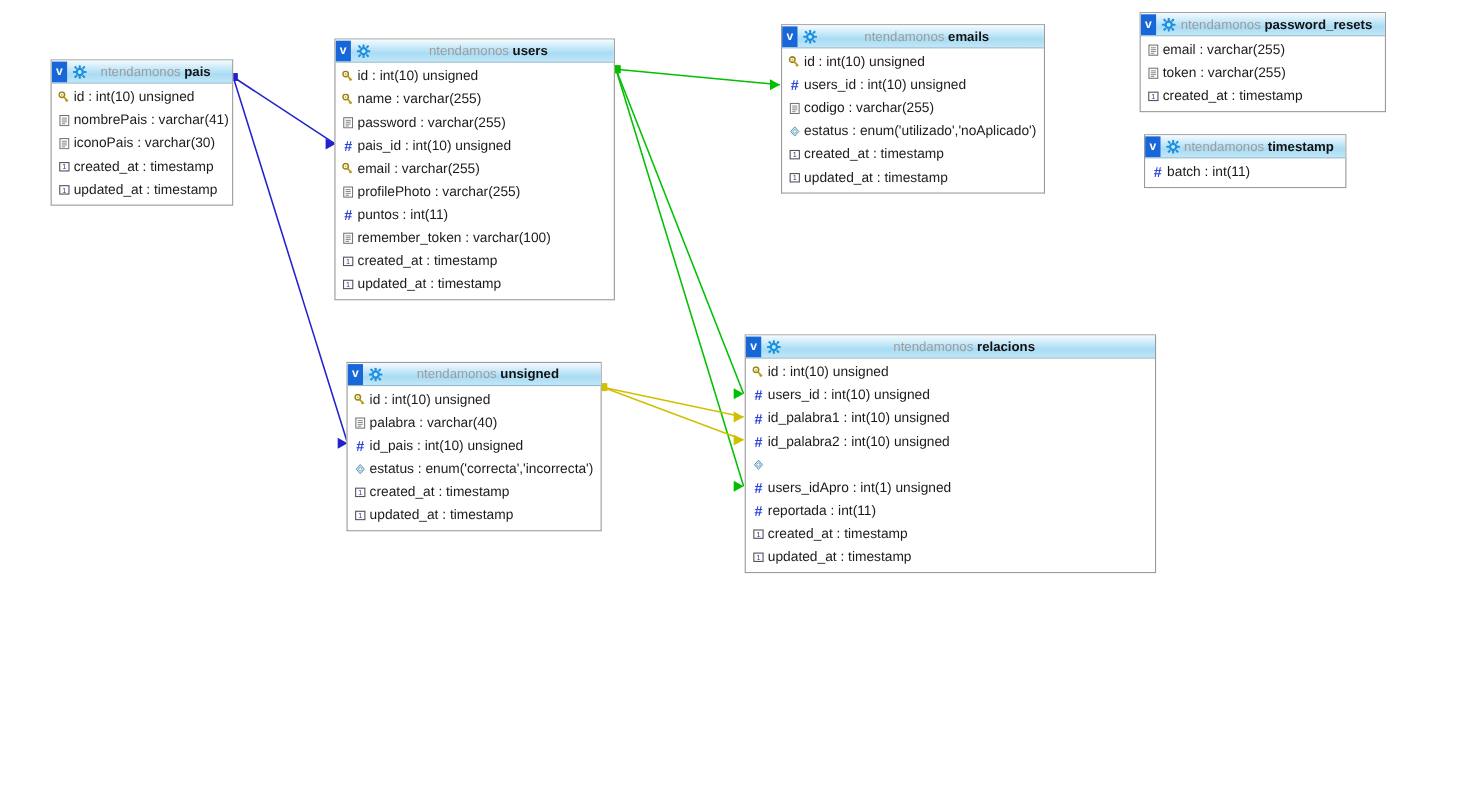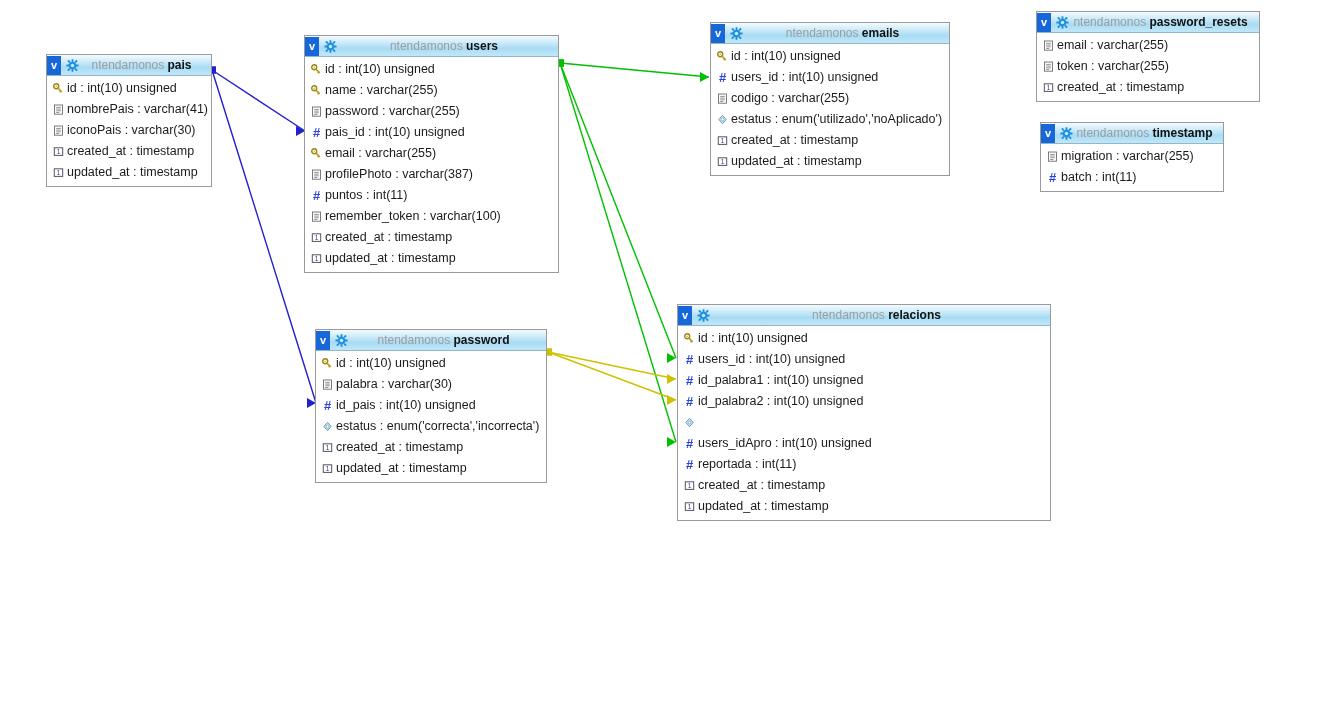--- a/index.html
+++ b/index.html
@@ -345,21 +345,21 @@
             </span>
             <span class="field-text">email : varchar(255)</span>
           </div>
           <div class="field-row">
             <span class="field-icon">
               <svg width="11" height="11" viewBox="0 0 11 11">
                 <rect x="1.5" y="1" width="8" height="9.2" fill="#fdfdfd" stroke="#6d6d6d" stroke-width="0.9"></rect>
                 <path d="M3.2 3.4 H7.8 M3.2 5.1 H7.8 M3.2 6.8 H7.8 M3.2 8.5 H6.3" stroke="#7a7a7a" stroke-width="0.8"></path>
               </svg>
             </span>
-            <span class="field-text">profilePhoto : varchar(387)</span>
+            <span class="field-text">profilePhoto : varchar(255)</span>
           </div>
           <div class="field-row">
             <span class="field-icon">
               <span class="ic-hash">#</span>
             </span>
             <span class="field-text">puntos : int(11)</span>
           </div>
           <div class="field-row">
             <span class="field-icon">
               <svg width="11" height="11" viewBox="0 0 11 11">
@@ -534,29 +534,20 @@
                 <circle cx="7" cy="7" r="4.1"></circle>
               </g>
               <circle cx="7" cy="7" r="1.9" fill="#cbe9fb"></circle>
             </svg>
           </span>
           <div class="hdr-title"><span class="hdr-schema">ntendamonos</span> <span class="hdr-name">timestamp</span></div>
         </div>
         <div class="tbl-fields">
           <div class="field-row">
             <span class="field-icon">
-              <svg width="11" height="11" viewBox="0 0 11 11">
-                <rect x="1.5" y="1" width="8" height="9.2" fill="#fdfdfd" stroke="#6d6d6d" stroke-width="0.9"></rect>
-                <path d="M3.2 3.4 H7.8 M3.2 5.1 H7.8 M3.2 6.8 H7.8 M3.2 8.5 H6.3" stroke="#7a7a7a" stroke-width="0.8"></path>
-              </svg>
-            </span>
-            <span class="field-text">migration : varchar(255)</span>
-          </div>
-          <div class="field-row">
-            <span class="field-icon">
               <span class="ic-hash">#</span>
             </span>
             <span class="field-text">batch : int(11)</span>
           </div>
         </div>
       </div>
       <div class="table-box" style="left: 315px; top: 329px; width: 232px;">
         <div class="tbl-header">
           <div class="hdr-vbox">v</div>
           <span class="hdr-gear">
@@ -568,42 +559,42 @@
                 <rect x="10.4" y="6" width="3.2" height="2" rx="0.4"></rect>
                 <rect x="1.6" y="1.6" width="3" height="2" rx="0.4" transform="rotate(45 3.1 2.6)"></rect>
                 <rect x="9.4" y="10.4" width="3" height="2" rx="0.4" transform="rotate(45 10.9 11.4)"></rect>
                 <rect x="9.4" y="1.6" width="3" height="2" rx="0.4" transform="rotate(-45 10.9 2.6)"></rect>
                 <rect x="1.6" y="10.4" width="3" height="2" rx="0.4" transform="rotate(-45 3.1 11.4)"></rect>
                 <circle cx="7" cy="7" r="4.1"></circle>
               </g>
               <circle cx="7" cy="7" r="1.9" fill="#cbe9fb"></circle>
             </svg>
           </span>
-          <div class="hdr-title"><span class="hdr-schema">ntendamonos</span> <span class="hdr-name">password</span></div>
+          <div class="hdr-title"><span class="hdr-schema">ntendamonos</span> <span class="hdr-name">unsigned</span></div>
         </div>
         <div class="tbl-fields">
           <div class="field-row">
             <span class="field-icon">
               <svg width="11" height="11" viewBox="0 0 11 11">
                 <circle cx="3.2" cy="3.2" r="2.5" fill="none" stroke="#9a8312" stroke-width="1.4"></circle>
                 <circle cx="3.2" cy="3.2" r="0.8" fill="#c9ab1e"></circle>
                 <path d="M4.6 4.8 L8.7 8.9" stroke="#b79a18" stroke-width="1.6"></path>
                 <path d="M6.6 8.0 L7.8 9.2" stroke="#b79a18" stroke-width="1.4"></path>
               </svg>
             </span>
             <span class="field-text">id : int(10) unsigned</span>
           </div>
           <div class="field-row">
             <span class="field-icon">
               <svg width="11" height="11" viewBox="0 0 11 11">
                 <rect x="1.5" y="1" width="8" height="9.2" fill="#fdfdfd" stroke="#6d6d6d" stroke-width="0.9"></rect>
                 <path d="M3.2 3.4 H7.8 M3.2 5.1 H7.8 M3.2 6.8 H7.8 M3.2 8.5 H6.3" stroke="#7a7a7a" stroke-width="0.8"></path>
               </svg>
             </span>
-            <span class="field-text">palabra : varchar(30)</span>
+            <span class="field-text">palabra : varchar(40)</span>
           </div>
           <div class="field-row">
             <span class="field-icon">
               <span class="ic-hash">#</span>
             </span>
             <span class="field-text">id_pais : int(10) unsigned</span>
           </div>
           <div class="field-row">
             <span class="field-icon">
               <svg width="11" height="11" viewBox="0 0 11 11">
@@ -689,21 +680,21 @@
               <svg width="11" height="11" viewBox="0 0 11 11">
                 <path d="M5.5 1.3 L9.2 5.5 L5.5 9.7 L1.8 5.5 Z" fill="#cfe6f2" stroke="#5f95b3" stroke-width="0.9"></path>
                 <circle cx="5.5" cy="5.5" r="1.5" fill="#ffffff" stroke="#6fa4bf" stroke-width="0.8"></circle>
               </svg>
             </span>
           </div>
           <div class="field-row">
             <span class="field-icon">
               <span class="ic-hash">#</span>
             </span>
-            <span class="field-text">users_idApro : int(10) unsigned</span>
+            <span class="field-text">users_idApro : int(1) unsigned</span>
           </div>
           <div class="field-row">
             <span class="field-icon">
               <span class="ic-hash">#</span>
             </span>
             <span class="field-text">reportada : int(11)</span>
           </div>
           <div class="field-row">
             <span class="field-icon">
               <svg width="11" height="11" viewBox="0 0 11 11">

